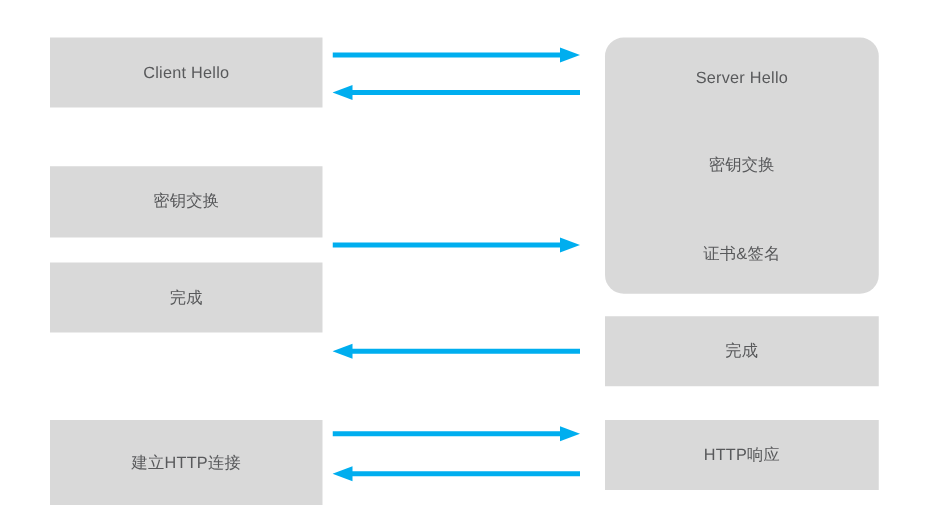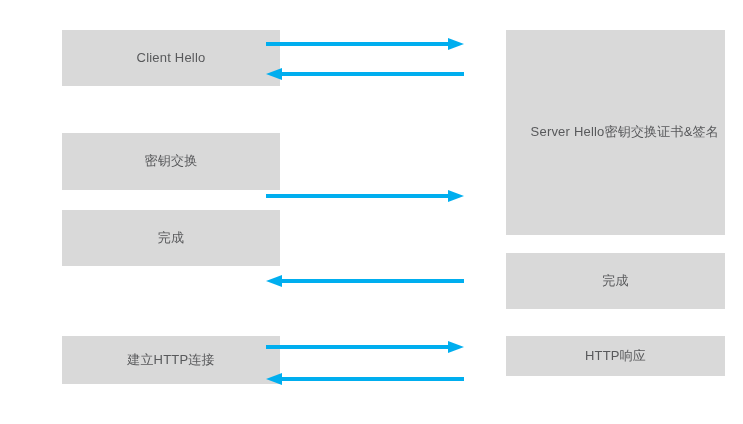--- a/index.html
+++ b/index.html
@@ -17,46 +17,45 @@
   #diagram {
     position: relative;
     width: 743px;
     height: 424px;
     background: #ffffff;
   }
   .box {
     position: absolute;
     background: #d9d9d9;
     display: flex;
-    flex-direction: row;
+    flex-direction: column;
     align-items: center;
     justify-content: center;
     box-sizing: border-box;
     color: #58595b;
     font-size: 13px;
     line-height: 1.55;
     text-align: center;
     letter-spacing: 0.2px;
     padding: 2px 6px;
-    margin-left: 22px;
   }
   .box .line {
     display: block;
     white-space: nowrap;
   }
   
   .box-client-hello  { left: 40px;  top: 30px;  width: 218px; height: 56px; }
   .box-key-exchange  { left: 40px;  top: 133px; width: 218px; height: 57px; }
   .box-client-done   { left: 40px;  top: 210px; width: 218px; height: 56px; }
-  .box-http-request  { left: 40px;  top: 336px; width: 218px; height: 48px; }
+  .box-http-request  { left: 40px;  top: 336px; width: 218px; height: 68px; }
   
   .box-server-hello  { left: 484px; top: 30px;  width: 219px; height: 205px; }
   .box-server-done   { left: 484px; top: 253px; width: 219px; height: 56px; }
-  .box-http-response { left: 484px; top: 336px; width: 219px; height: 40px; }
-  .box-server-hello  { justify-content: flex-end; padding: 22px 6px; }
+  .box-http-response { left: 484px; top: 336px; width: 219px; height: 56px; }
+  .box-server-hello  { justify-content: space-between; padding: 22px 6px; border-radius: 15px; }
   .box-server-hello .line { margin: 0; }
 
   
   .arrow {
     position: absolute;
     height: 14px;
     left: 266px;
     width: 198px;
     pointer-events: none;
   }

